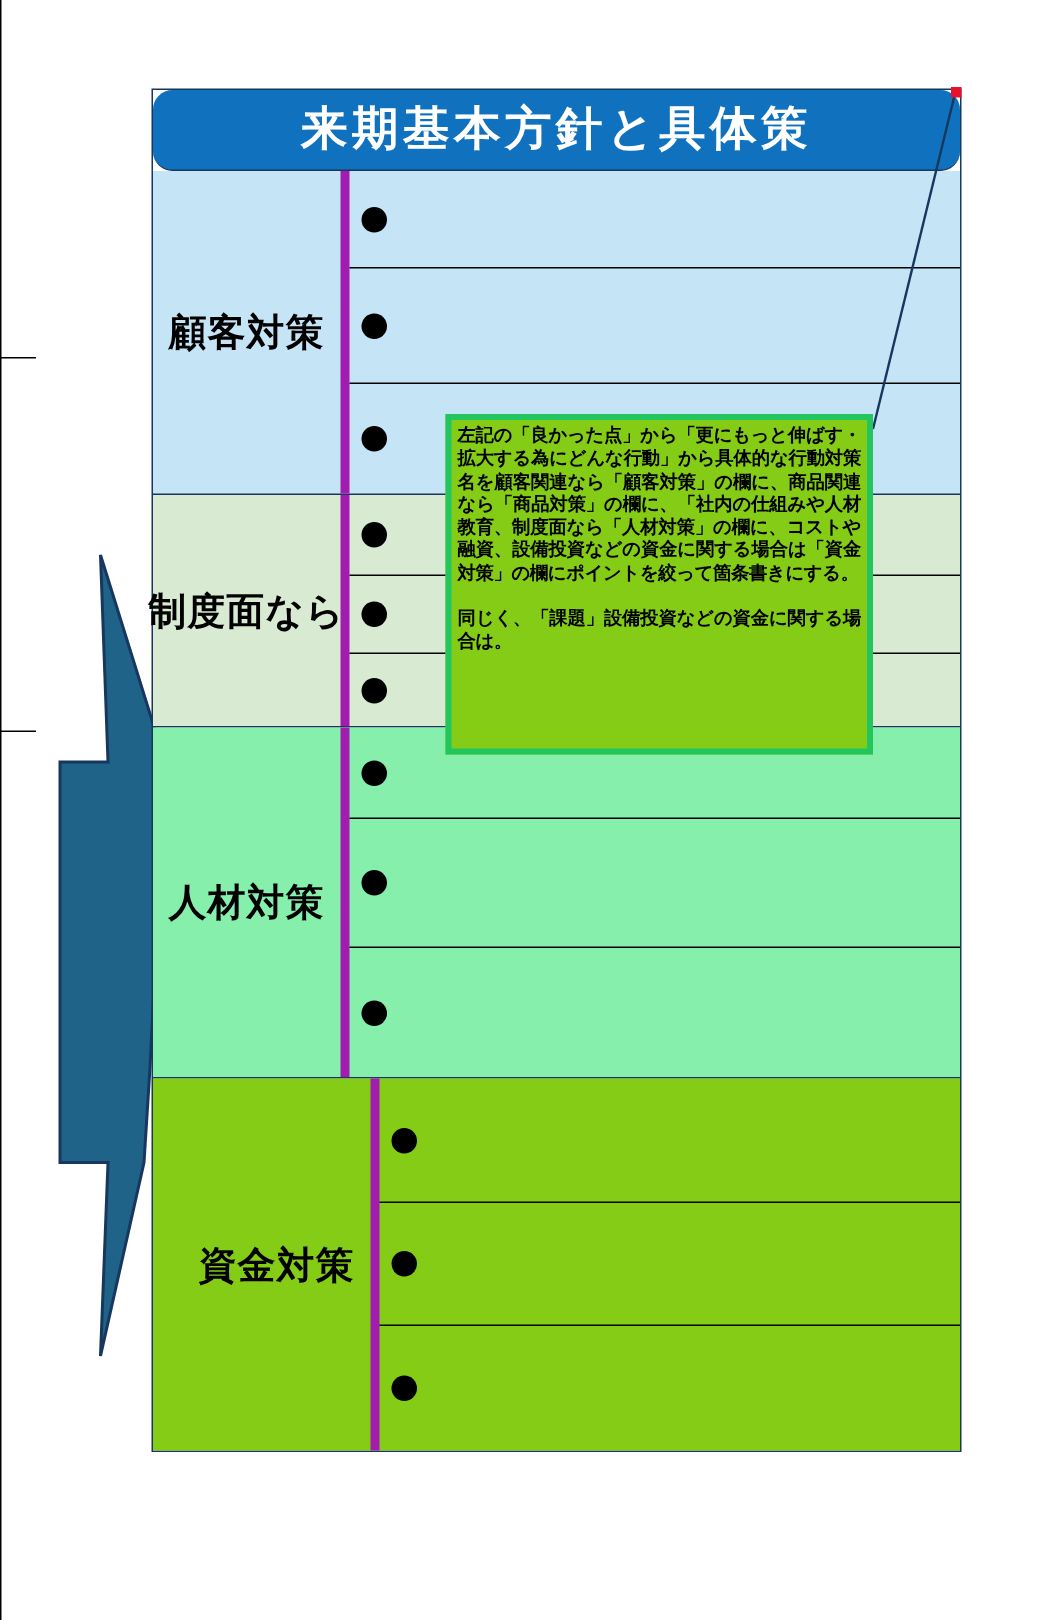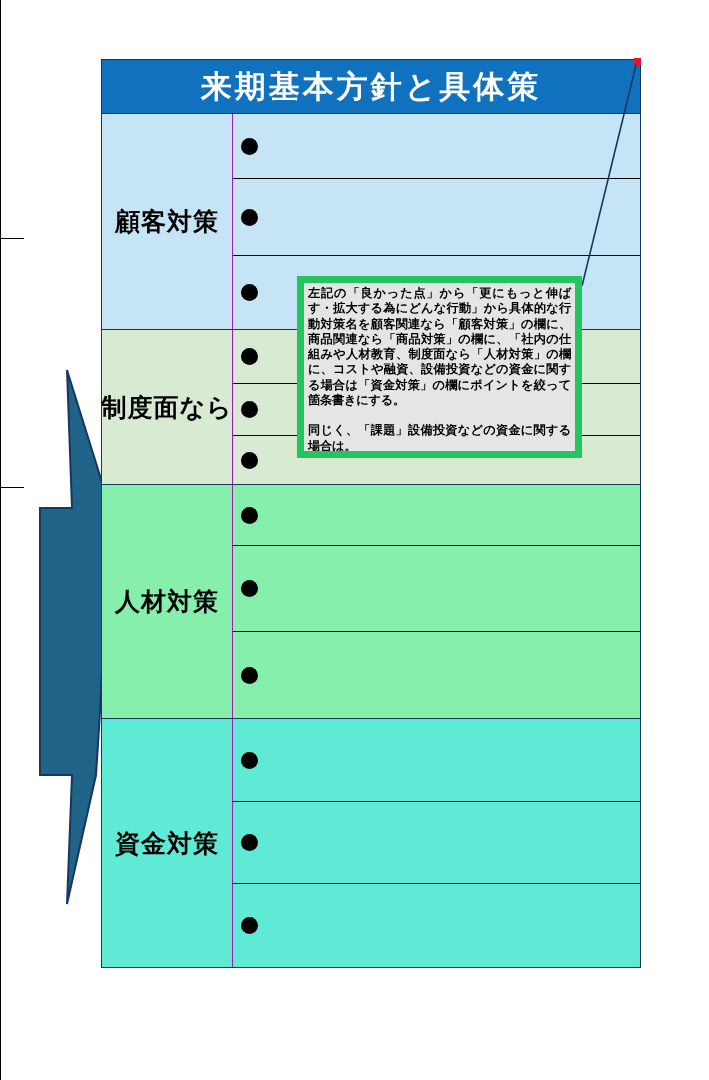--- a/index.html
+++ b/index.html
@@ -48,41 +48,42 @@
   }
 
   .title-bar {
     height: 54px;
     background: #1072bf;
     border-bottom: 1px solid #17375e;
     box-sizing: border-box;
     display: flex;
     align-items: center;
     justify-content: center;
+    border-radius: 13px;
   }
   .title-text {
     color: #ffffff;
     font-size: 31px;
     font-weight: bold;
     letter-spacing: 3px;
     line-height: 1;
     white-space: nowrap;
   }
 
   .band {
     display: flex;
     border-bottom: 1px solid #17375e;
     box-sizing: border-box;
   }
   .band:last-child { border-bottom: none; }
 
   .band-label {
     width: 131px;
     flex: 0 0 131px;
-    border-right: 1px solid #a21caf;
+    border-right: 6px solid #a21caf;
     box-sizing: border-box;
     display: flex;
     align-items: center;
     justify-content: center;
   }
   .band-label-text {
     font-size: 25px;
     font-weight: bold;
     color: #000000;
     letter-spacing: 1px;
@@ -115,21 +116,21 @@
   .sub-row-text {
     font-size: 13px;
     color: #000000;
     margin-left: 6px;
   }
 
   
   .c-kokyaku { background: #c5e5f7; }
   .c-shohin  { background: #d9ead3; }
   .c-jinzai  { background: #86efac; }
-  .c-shikin  { background: #5eead4; }
+  .c-shikin  { background: #84cc16; padding-left: 20px; }
 
   
   #arrow {
     position: absolute;
     left: 0px;
     top: 362px;
     width: 130px;
     height: 550px;
   }
 
@@ -150,23 +151,23 @@
     height: 7px;
     background: #e8112d;
   }
 
   
   #callout {
     position: absolute;
     left: 297px;
     top: 276px;
     width: 285px;
-    height: 182px;
-    background: #e5e5e5;
-    border: 7px solid #22c55e;
+    height: 227px;
+    background: #84cc16;
+    border: 4px solid #22c55e;
     box-sizing: border-box;
     padding: 3px 4px 4px 4px;
     overflow: hidden;
   }
   .callout-p {
     margin: 0;
     font-size: 12.2px;
     line-height: 15.3px;
     font-weight: bold;
     color: #000000;

